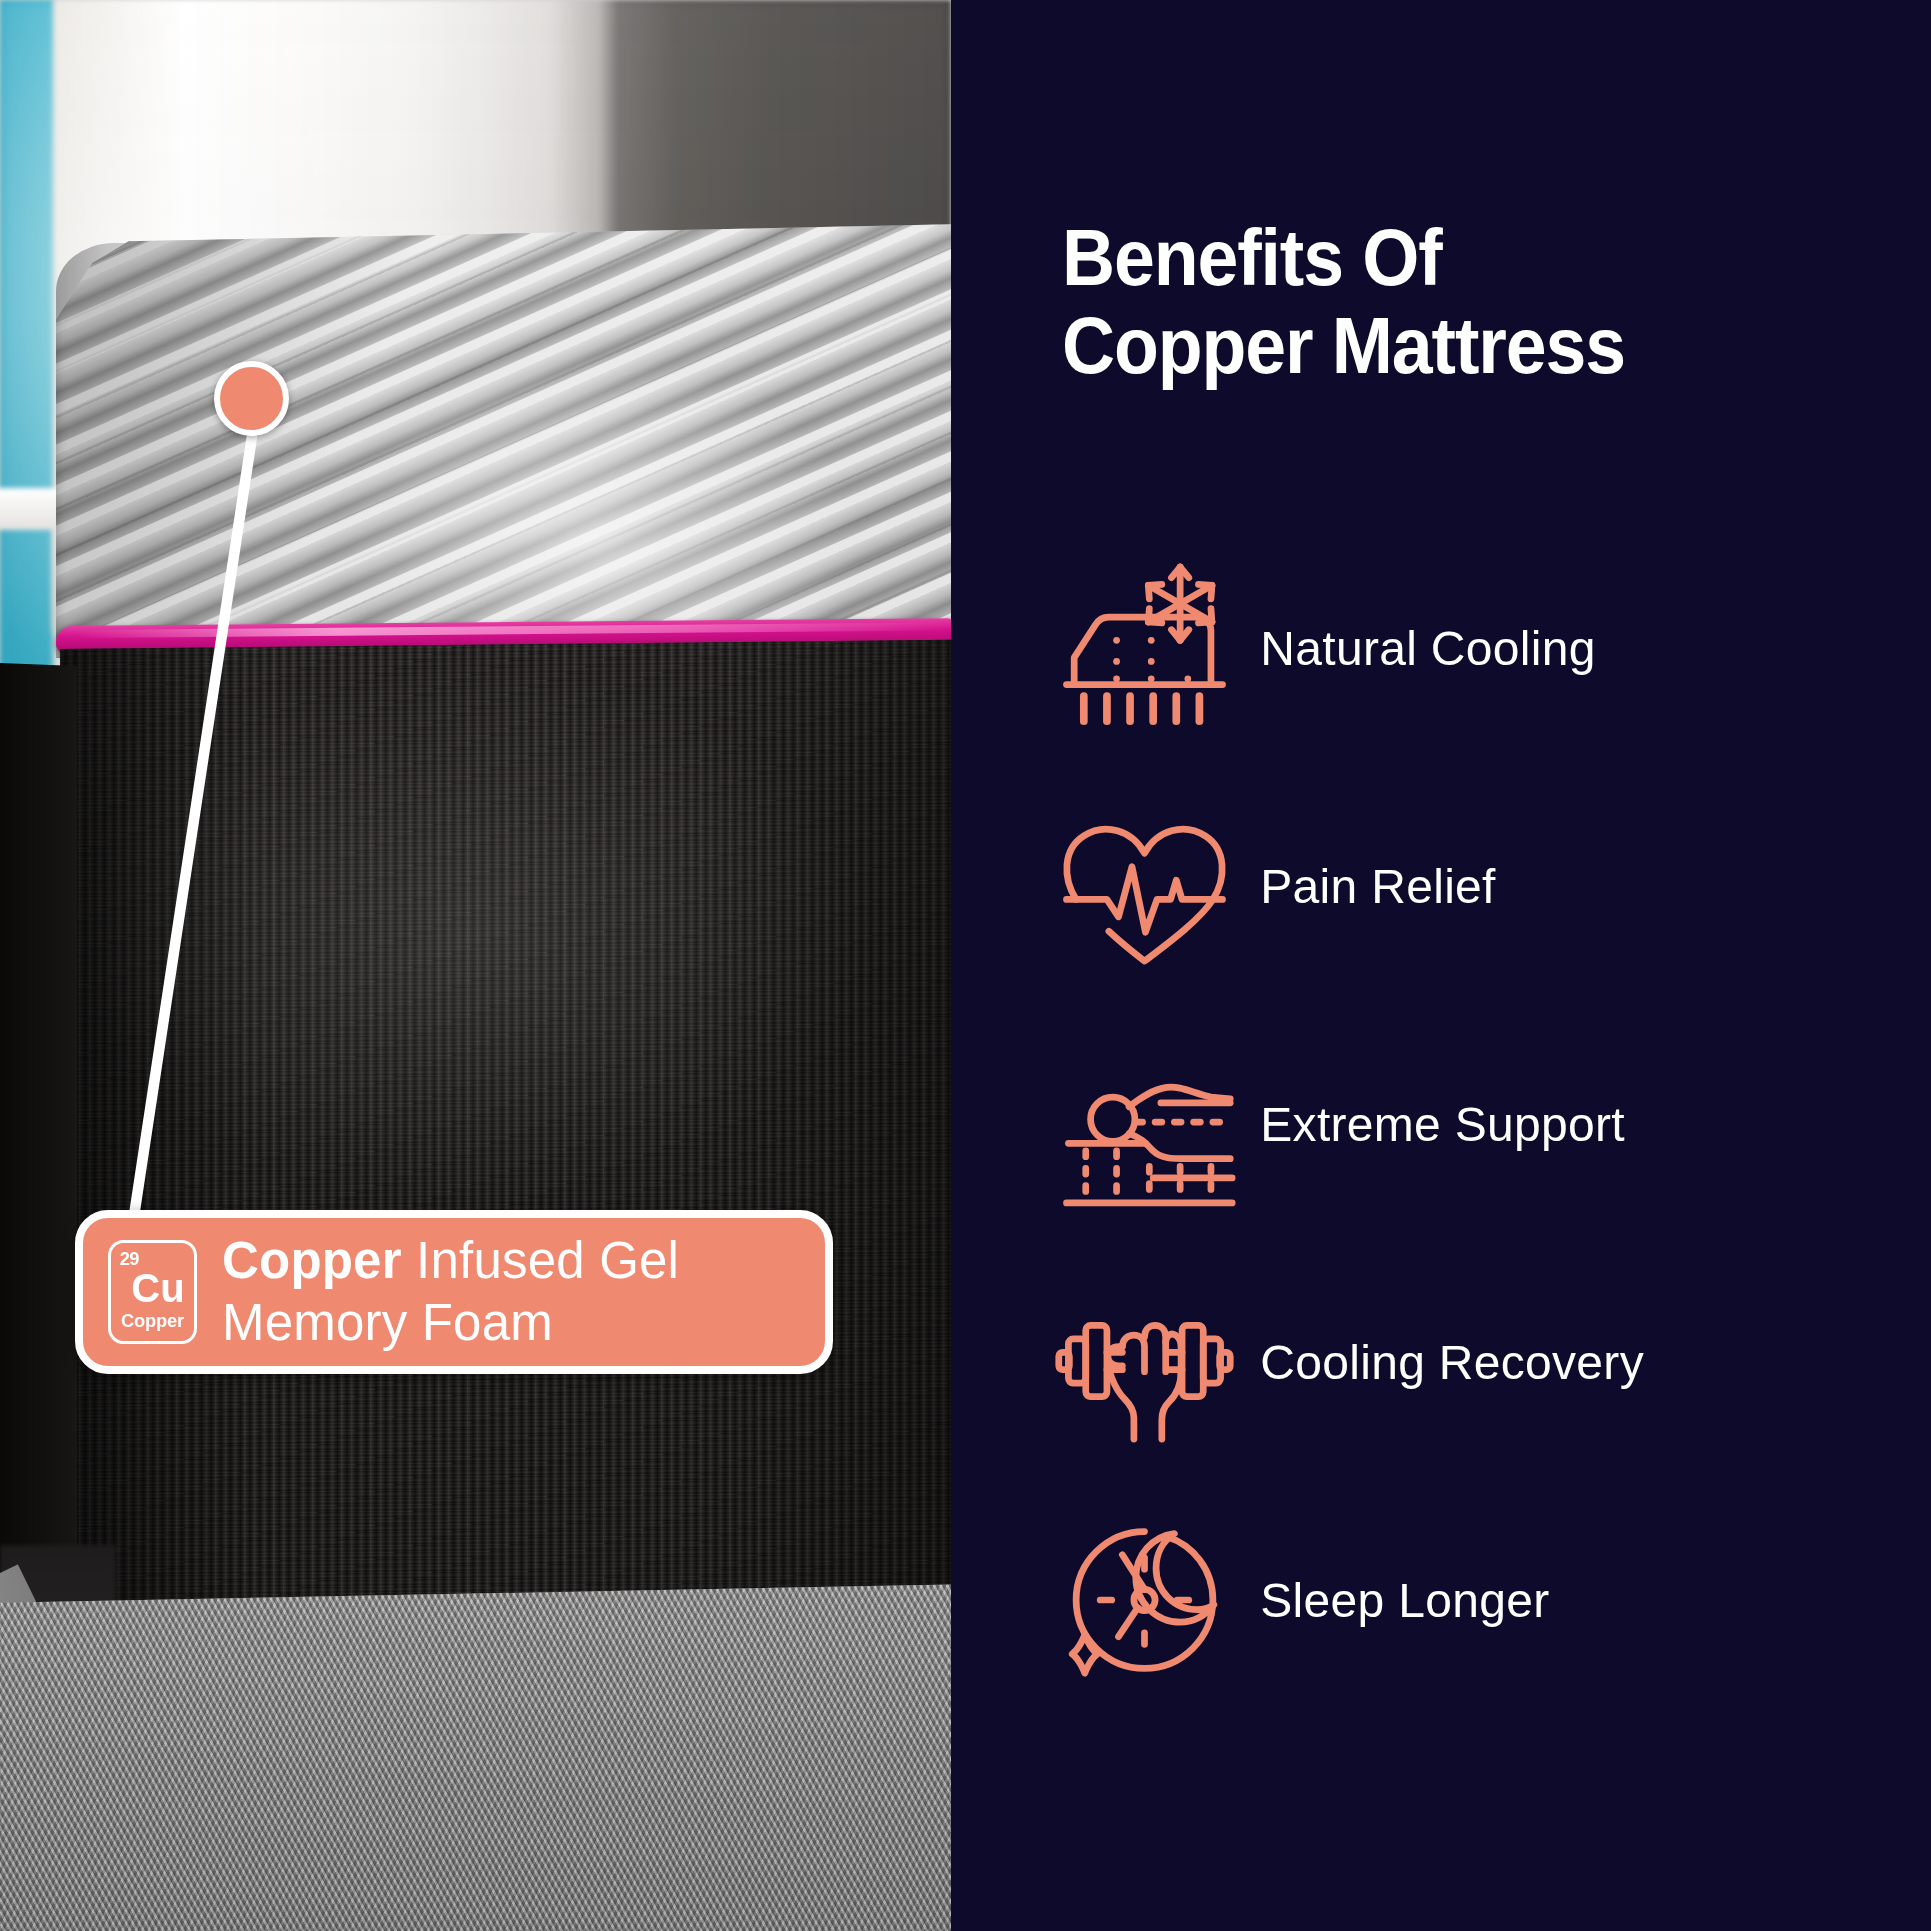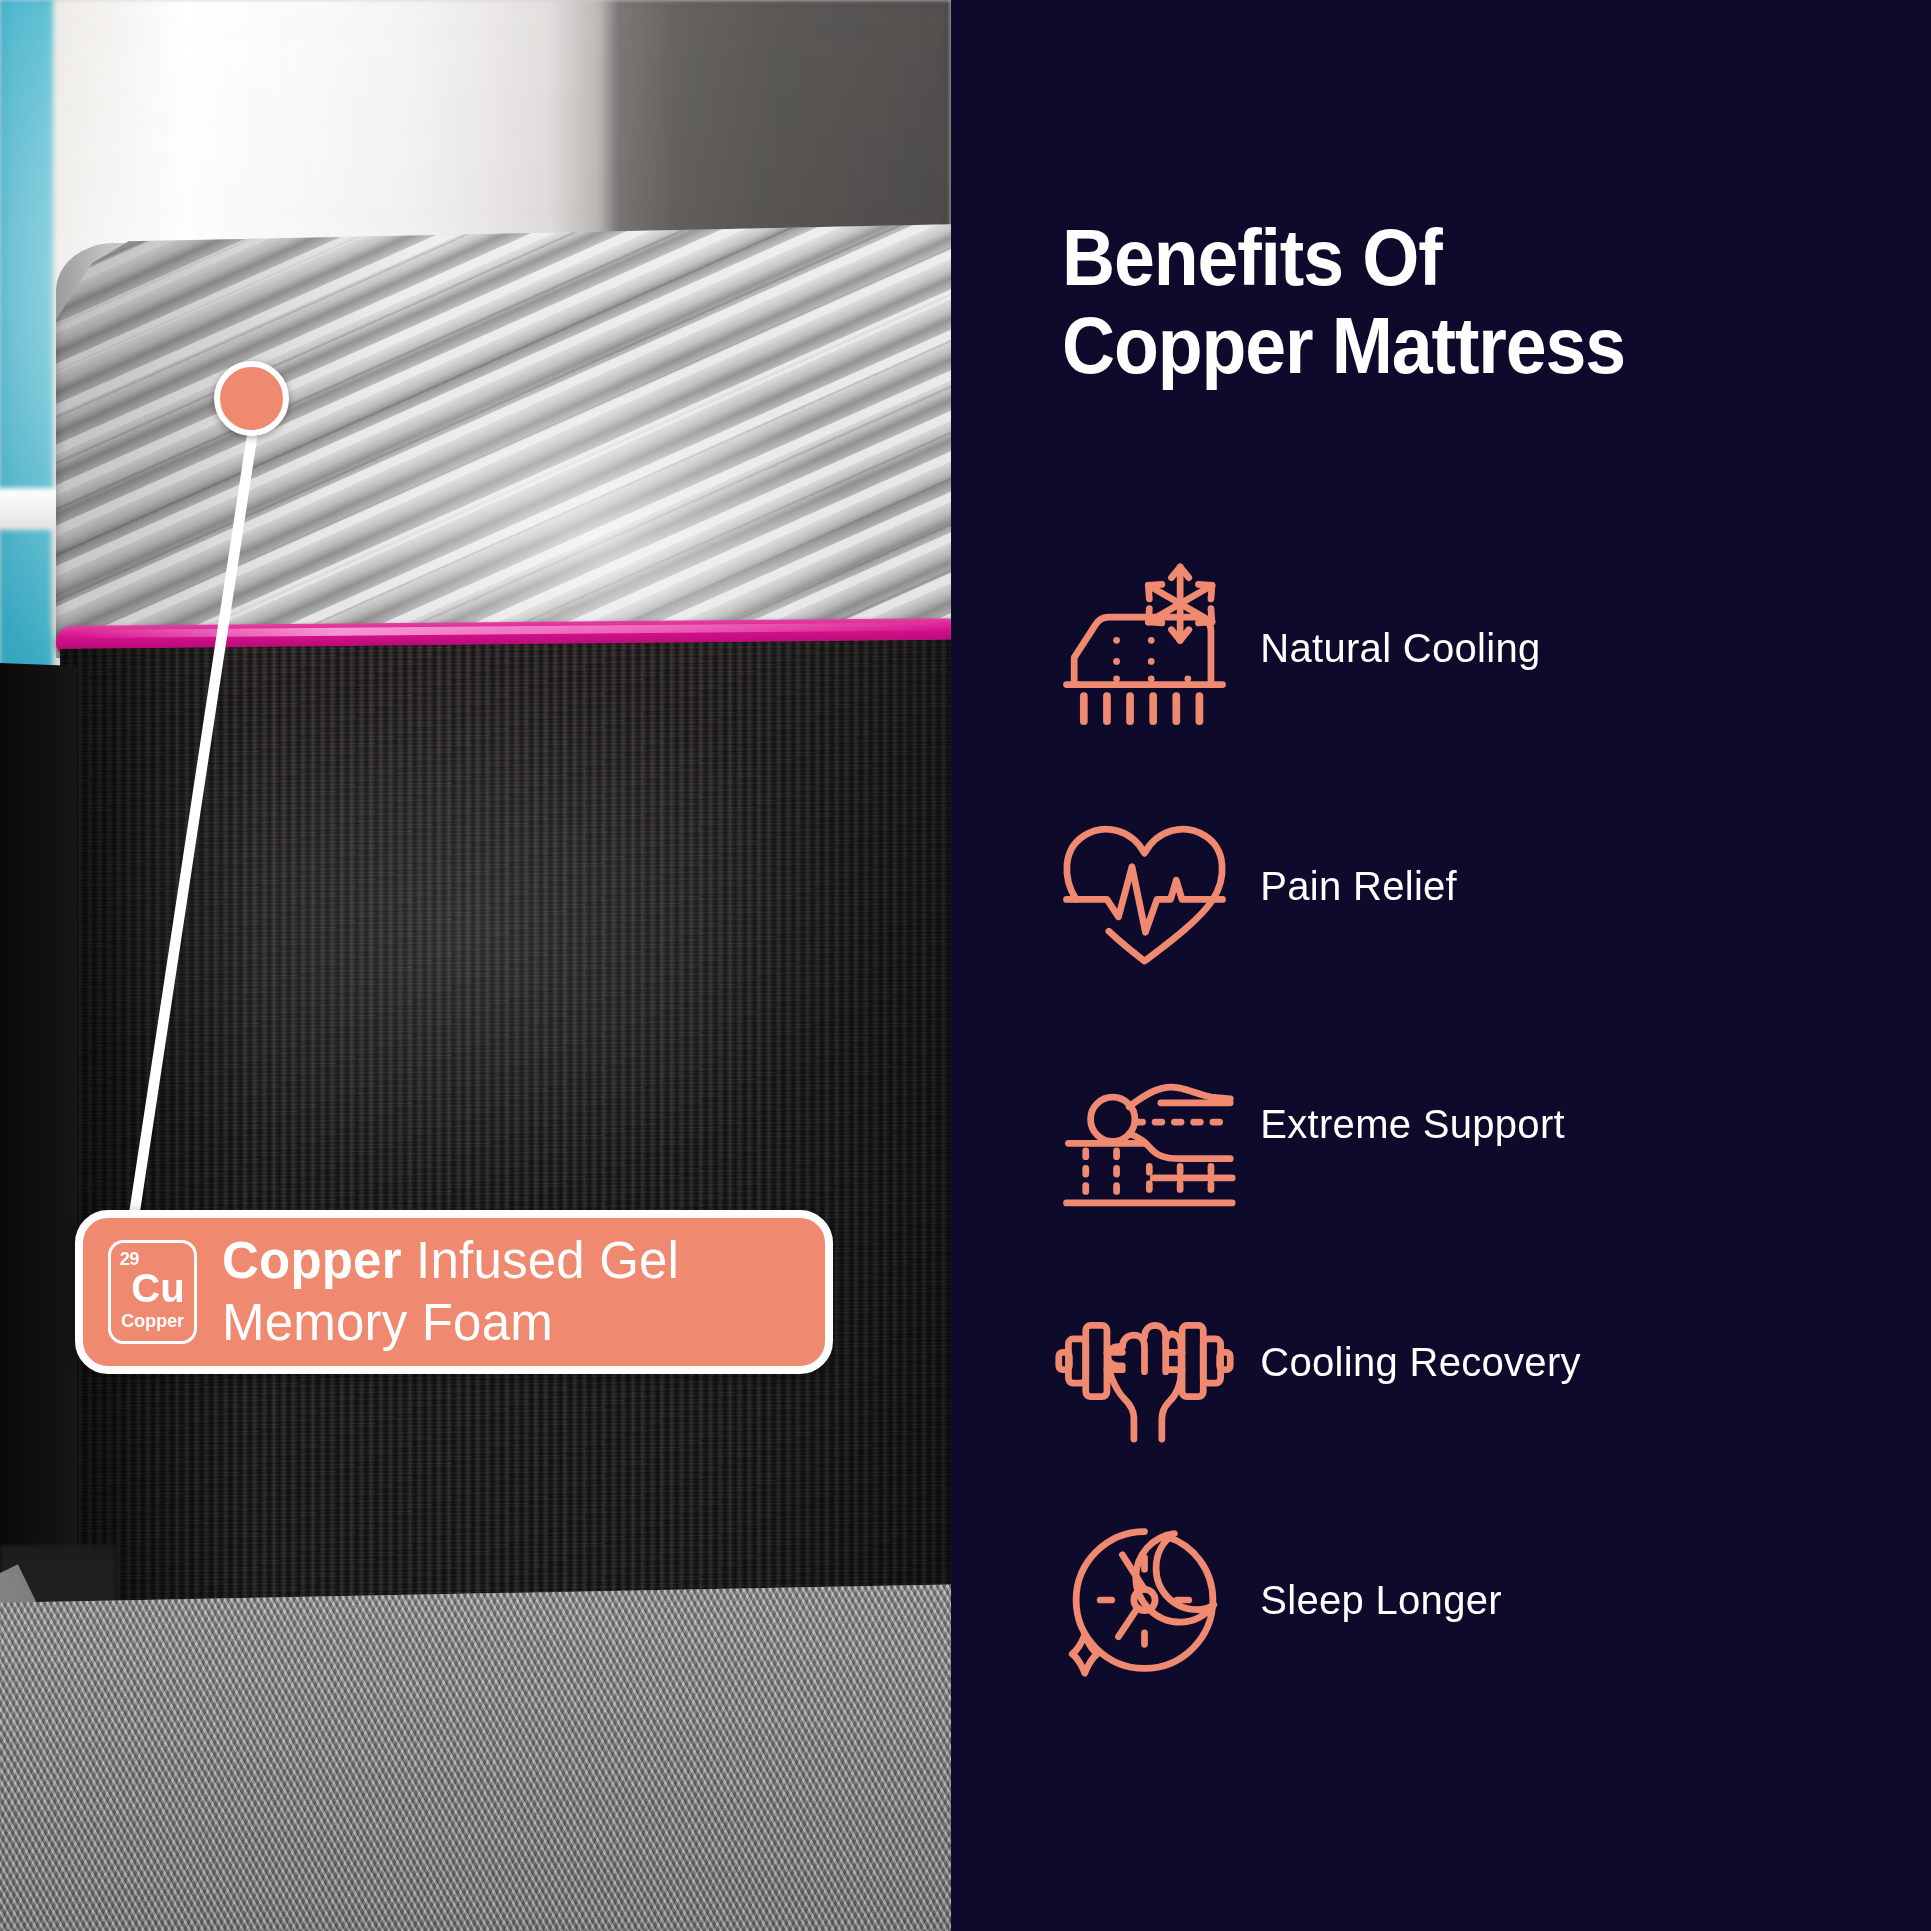--- a/index.html
+++ b/index.html
@@ -169,21 +169,21 @@
   #panel-title {
     position:absolute; left:111px; top:214px; width:830px;
     color:#ffffff; font-weight:700; font-size:79px; line-height:1.12;
     letter-spacing:-1.2px; font-stretch:condensed;
     transform:scaleX(.93); transform-origin:left top;
   }
   #benefits { position:absolute; left:97px; top:529px; width:869px; }
   .benefit { position:relative; height:238px; display:flex; align-items:center; }
   .benefit .ic { flex:0 0 auto; width:193px; height:183px; display:flex; align-items:center; justify-content:center; }
   .benefit .lbl {
-    color:#ffffff; font-size:40px; font-weight:300; letter-spacing:0.3px;
+    color:#ffffff; font-size:48px; font-weight:300; letter-spacing:0.3px;
     white-space:nowrap; margin-left:19.3px;
   }
 </style>
 </head>
 <body>
 
 <div id="stage">
 
   <div id="photo">
     <div class="bg-wall"></div>

